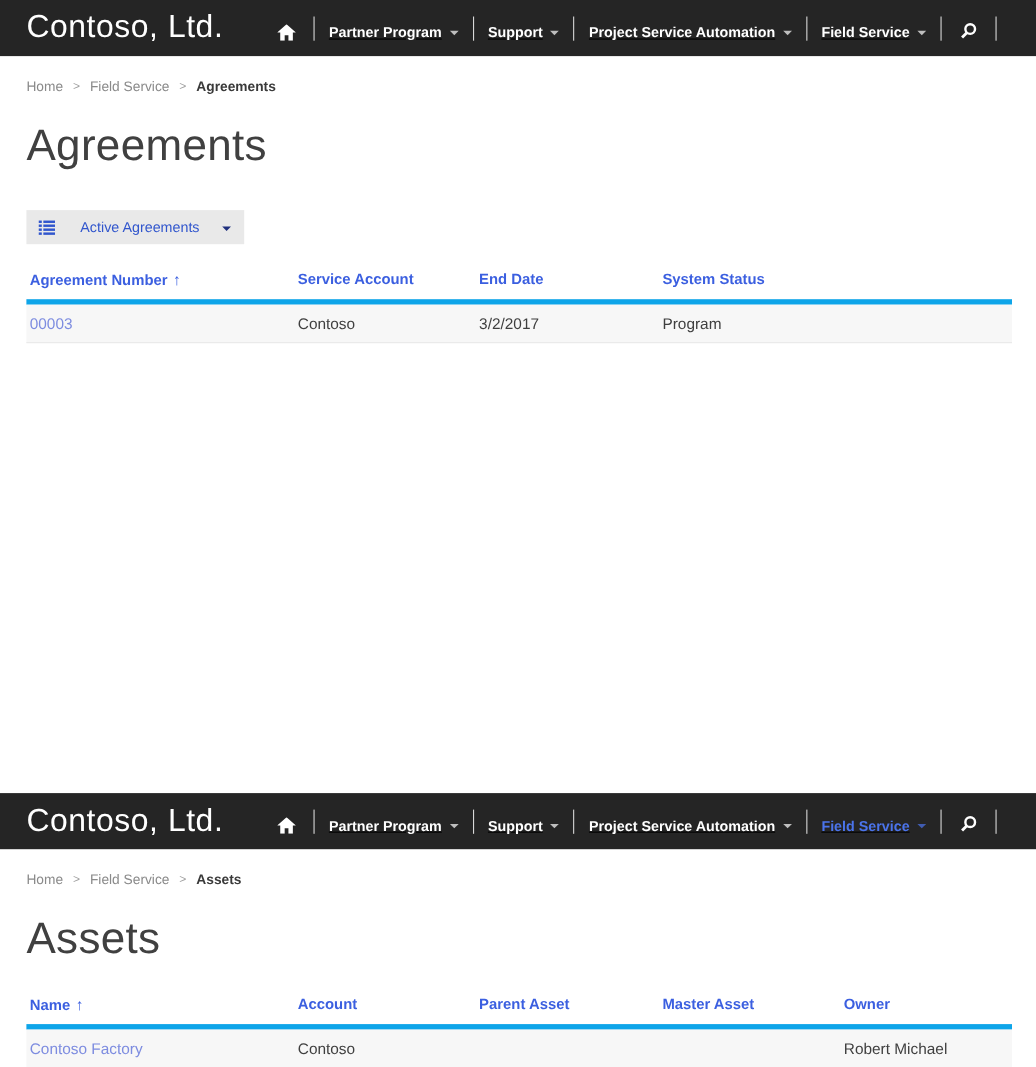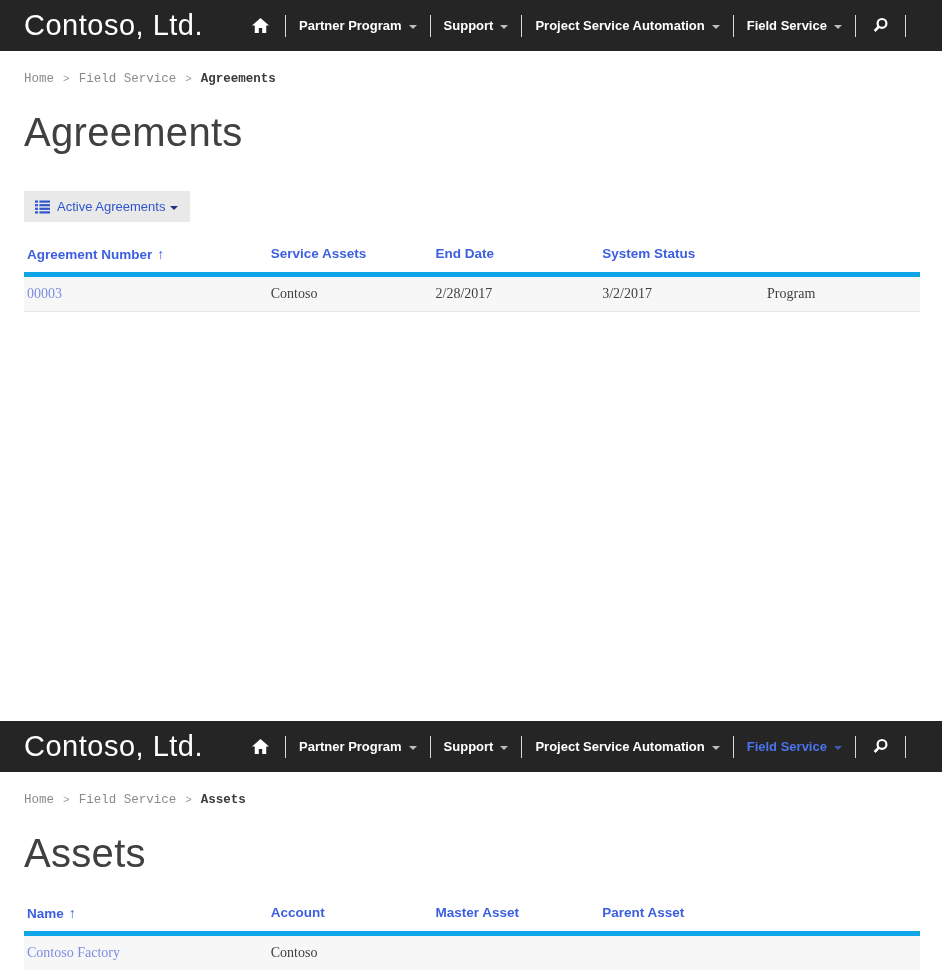--- a/index.html
+++ b/index.html
@@ -23,22 +23,23 @@
   .brand {
     color: #ffffff;
     font-size: 29px;
     font-weight: 300;
     letter-spacing: 0.5px;
     white-space: nowrap;
     cursor: pointer;
   }
   .nav-menu {
     display: flex;
-    align-items: center;
+    align-items: flex-end;
     margin-left: 46px;
+    text-decoration: underline;
   }
   .nav-home, .nav-search {
     display: flex; align-items: center; justify-content: center;
     padding: 0 3px;
     cursor: pointer;
   }
   .nav-link {
     color: #ffffff;
     font-size: 13px;
     font-weight: 700;
@@ -68,39 +69,38 @@
   .page-1 { height: 649px; position: relative; }
   .page-2 { height: 219px; position: relative; overflow: hidden; }
 
   .breadcrumb {
     margin: 21px 24px 0 24px;
     font-size: 12.5px;
     color: #8a8a8a;
     display: flex;
     align-items: center;
     gap: 9px;
-    font-family: Liberation Mono, monospace;
   }
   .crumb { color: #8a8a8a; cursor: pointer; }
   .crumb-sep { color: #9c9c9c; font-size: 11px; }
   .crumb-current { color: #3a3a3a; font-weight: 700; }
 
   .page-title {
     margin: 24px 24px 0 24px;
     font-size: 40px;
     font-weight: 300;
     color: #404040;
     letter-spacing: 0.3px;
   }
 
   .toolbar { margin: 36px 24px 0 24px; }
   .view-btn {
     display: inline-flex;
     align-items: center;
-    gap: 7px;
+    gap: 23px;
     background: #e9e9e9;
     border: none;
     padding: 8px 12px 8px 11px;
     font-family: inherit;
     font-size: 13px;
     color: #3156cd;
     cursor: pointer;
   }
   .view-btn .caret { border-top-color: #20307e; opacity: 1; margin-left: -2px; }
 
@@ -124,21 +124,20 @@
   .t-row {
     background: #f7f7f7;
     border-bottom: 1px solid #e8e8e8;
   }
   .t-cell {
     padding: 9px 6px 9px 3px;
     font-size: 14px;
     color: #3f3f3f;
     min-height: 32px;
     white-space: nowrap;
-    font-family: Liberation Serif, serif;
   }
   .t-cell.link { color: #7d8ce0; cursor: pointer; }
 </style>
 </head>
 <body>
 
 <div class="navbar">
   <div class="brand">Contoso, Ltd.</div>
   <div class="nav-menu">
     <div class="nav-home">
@@ -203,28 +202,27 @@
           </g>
         </svg>
       <span>Active Agreements</span>
       <span class="caret"></span>
     </button>
   </div>
 
   <div class="grid-table">
       <div class="t-head">
         <div class="t-hcell"><span>Agreement Number</span><span class="sort">↑</span></div>
-        <div class="t-hcell"><span>Service Assets</span></div>
+        <div class="t-hcell"><span>Service Account</span></div>
         <div class="t-hcell"><span>End Date</span></div>
         <div class="t-hcell"><span>System Status</span></div>
       </div>
       <div class="t-row">
         <div class="t-cell link">00003</div>
         <div class="t-cell">Contoso</div>
-        <div class="t-cell">2/28/2017</div>
         <div class="t-cell">3/2/2017</div>
         <div class="t-cell">Program</div>
       </div>
     </div>
 </div>
 
 <div class="navbar">
   <div class="brand">Contoso, Ltd.</div>
   <div class="nav-menu">
     <div class="nav-home">
@@ -271,23 +269,25 @@
     <span class="crumb-sep">&gt;</span>
     <span class="crumb-current">Assets</span>
   </div>
 
   <h1 class="page-title">Assets</h1>
 
   <div class="grid-table">
       <div class="t-head">
         <div class="t-hcell"><span>Name</span><span class="sort">↑</span></div>
         <div class="t-hcell"><span>Account</span></div>
+        <div class="t-hcell"><span>Parent Asset</span></div>
         <div class="t-hcell"><span>Master Asset</span></div>
-        <div class="t-hcell"><span>Parent Asset</span></div>
+        <div class="t-hcell"><span>Owner</span></div>
       </div>
       <div class="t-row">
         <div class="t-cell link">Contoso Factory</div>
         <div class="t-cell">Contoso</div>
         <div class="t-cell"></div>
         <div class="t-cell"></div>
+        <div class="t-cell">Robert Michael</div>
       </div>
     </div>
 </div>
 
 </body></html>

